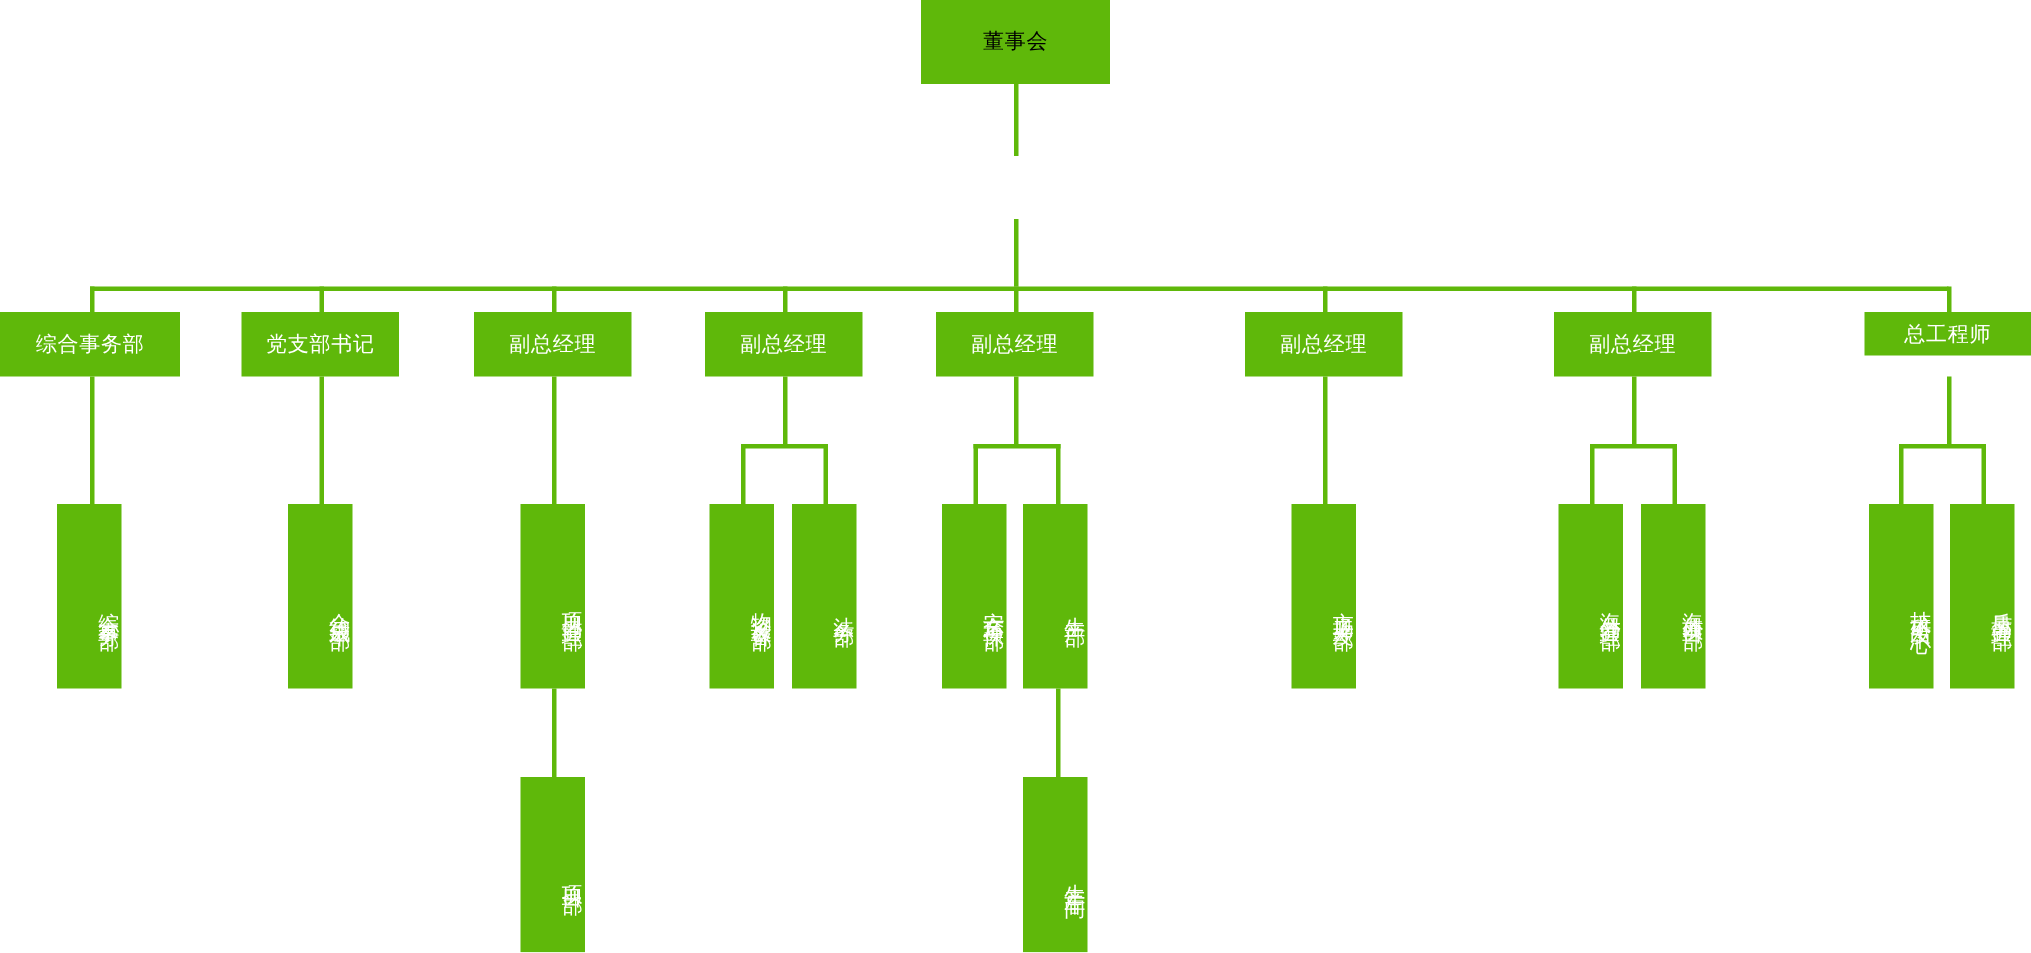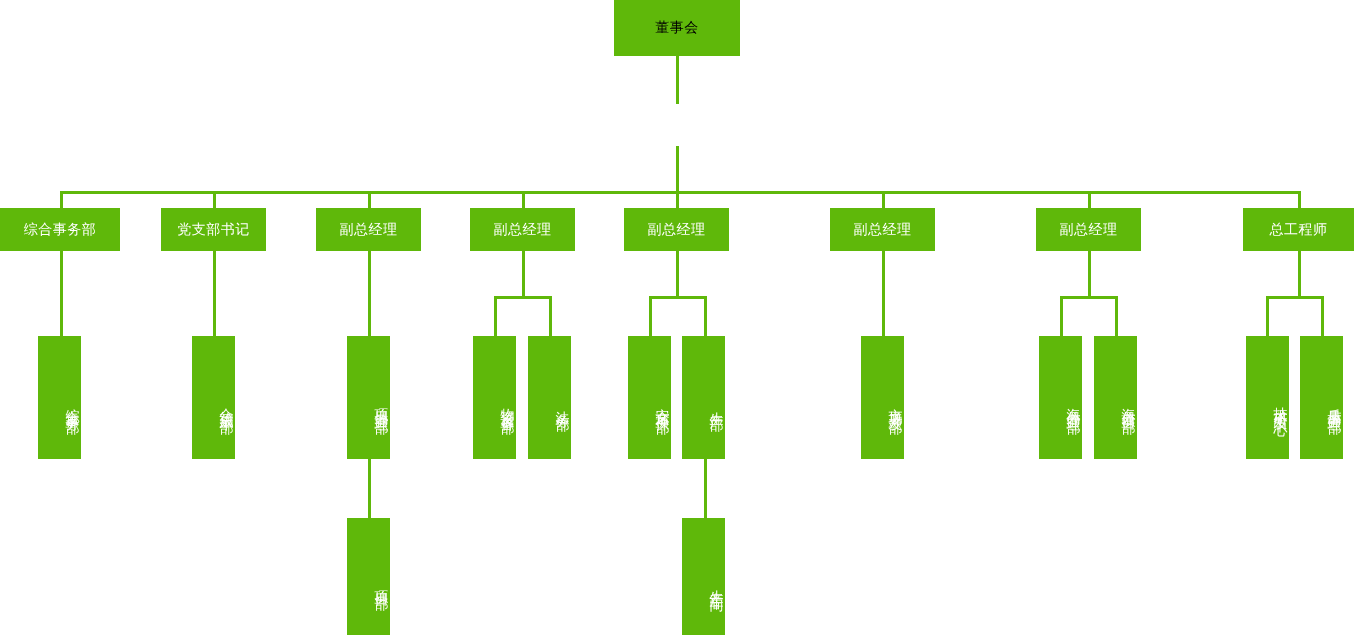--- a/index.html
+++ b/index.html
@@ -86,21 +86,21 @@
     <div class="conn v" style="background: rgb(95, 184, 10); left: 368px; top: 459px; height: 59px;"></div>
     <div class="conn v" style="background: rgb(95, 184, 10); left: 704px; top: 459px; height: 59px;"></div>
     <div class="node h" style="background: rgb(95, 184, 10); color: #000000; left: 614px; top: 0px; width: 126px; height: 56px;">董事会</div>
     <div class="node h" style="background: rgb(95, 184, 10); color: rgb(255, 255, 255); left: 0px; top: 208px; width: 120px; height: 43px;">综合事务部</div>
     <div class="node h" style="background: rgb(95, 184, 10); color: rgb(255, 255, 255); left: 161px; top: 208px; width: 105px; height: 43px;">党支部书记</div>
     <div class="node h" style="background: rgb(95, 184, 10); color: rgb(255, 255, 255); left: 316px; top: 208px; width: 105px; height: 43px;">副总经理</div>
     <div class="node h" style="background: rgb(95, 184, 10); color: rgb(255, 255, 255); left: 470px; top: 208px; width: 105px; height: 43px;">副总经理</div>
     <div class="node h" style="background: rgb(95, 184, 10); color: rgb(255, 255, 255); left: 624px; top: 208px; width: 105px; height: 43px;">副总经理</div>
     <div class="node h" style="background: rgb(95, 184, 10); color: rgb(255, 255, 255); left: 830px; top: 208px; width: 105px; height: 43px;">副总经理</div>
     <div class="node h" style="background: rgb(95, 184, 10); color: rgb(255, 255, 255); left: 1036px; top: 208px; width: 105px; height: 43px;">副总经理</div>
-    <div class="node h" style="background: rgb(95, 184, 10); color: rgb(255, 255, 255); left: 1243px; top: 208px; width: 111px; height: 43px;">总工程师</div>
+    <div class="node h" style="background: rgb(95, 184, 10); color: rgb(255, 255, 255); left: 1243px; top: 208px; width: 111px; height: 29px;">总工程师</div>
     <div class="node v" style="background: rgb(95, 184, 10); color: rgb(255, 255, 255); left: 38px; top: 336px; width: 43px; height: 123px;">综合事务部</div>
     <div class="node v" style="background: rgb(95, 184, 10); color: rgb(255, 255, 255); left: 192px; top: 336px; width: 43px; height: 123px;">合约成本部</div>
     <div class="node v" style="background: rgb(95, 184, 10); color: rgb(255, 255, 255); left: 347px; top: 336px; width: 43px; height: 123px;">项目管理部</div>
     <div class="node v" style="background: rgb(95, 184, 10); color: rgb(255, 255, 255); left: 473px; top: 336px; width: 43px; height: 123px;">物资设备部</div>
     <div class="node v" style="background: rgb(95, 184, 10); color: rgb(255, 255, 255); left: 528px; top: 336px; width: 43px; height: 123px;">法务部</div>
     <div class="node v" style="background: rgb(95, 184, 10); color: rgb(255, 255, 255); left: 628px; top: 336px; width: 43px; height: 123px;">安全环保部</div>
     <div class="node v" style="background: rgb(95, 184, 10); color: rgb(255, 255, 255); left: 682px; top: 336px; width: 43px; height: 123px;">生产部</div>
     <div class="node v" style="background: rgb(95, 184, 10); color: rgb(255, 255, 255); left: 861px; top: 336px; width: 43px; height: 123px;">市场开发部</div>
     <div class="node v" style="background: rgb(95, 184, 10); color: rgb(255, 255, 255); left: 1039px; top: 336px; width: 43px; height: 123px;">海外管理部</div>
     <div class="node v" style="background: rgb(95, 184, 10); color: rgb(255, 255, 255); left: 1094px; top: 336px; width: 43px; height: 123px;">海外项目部</div>

